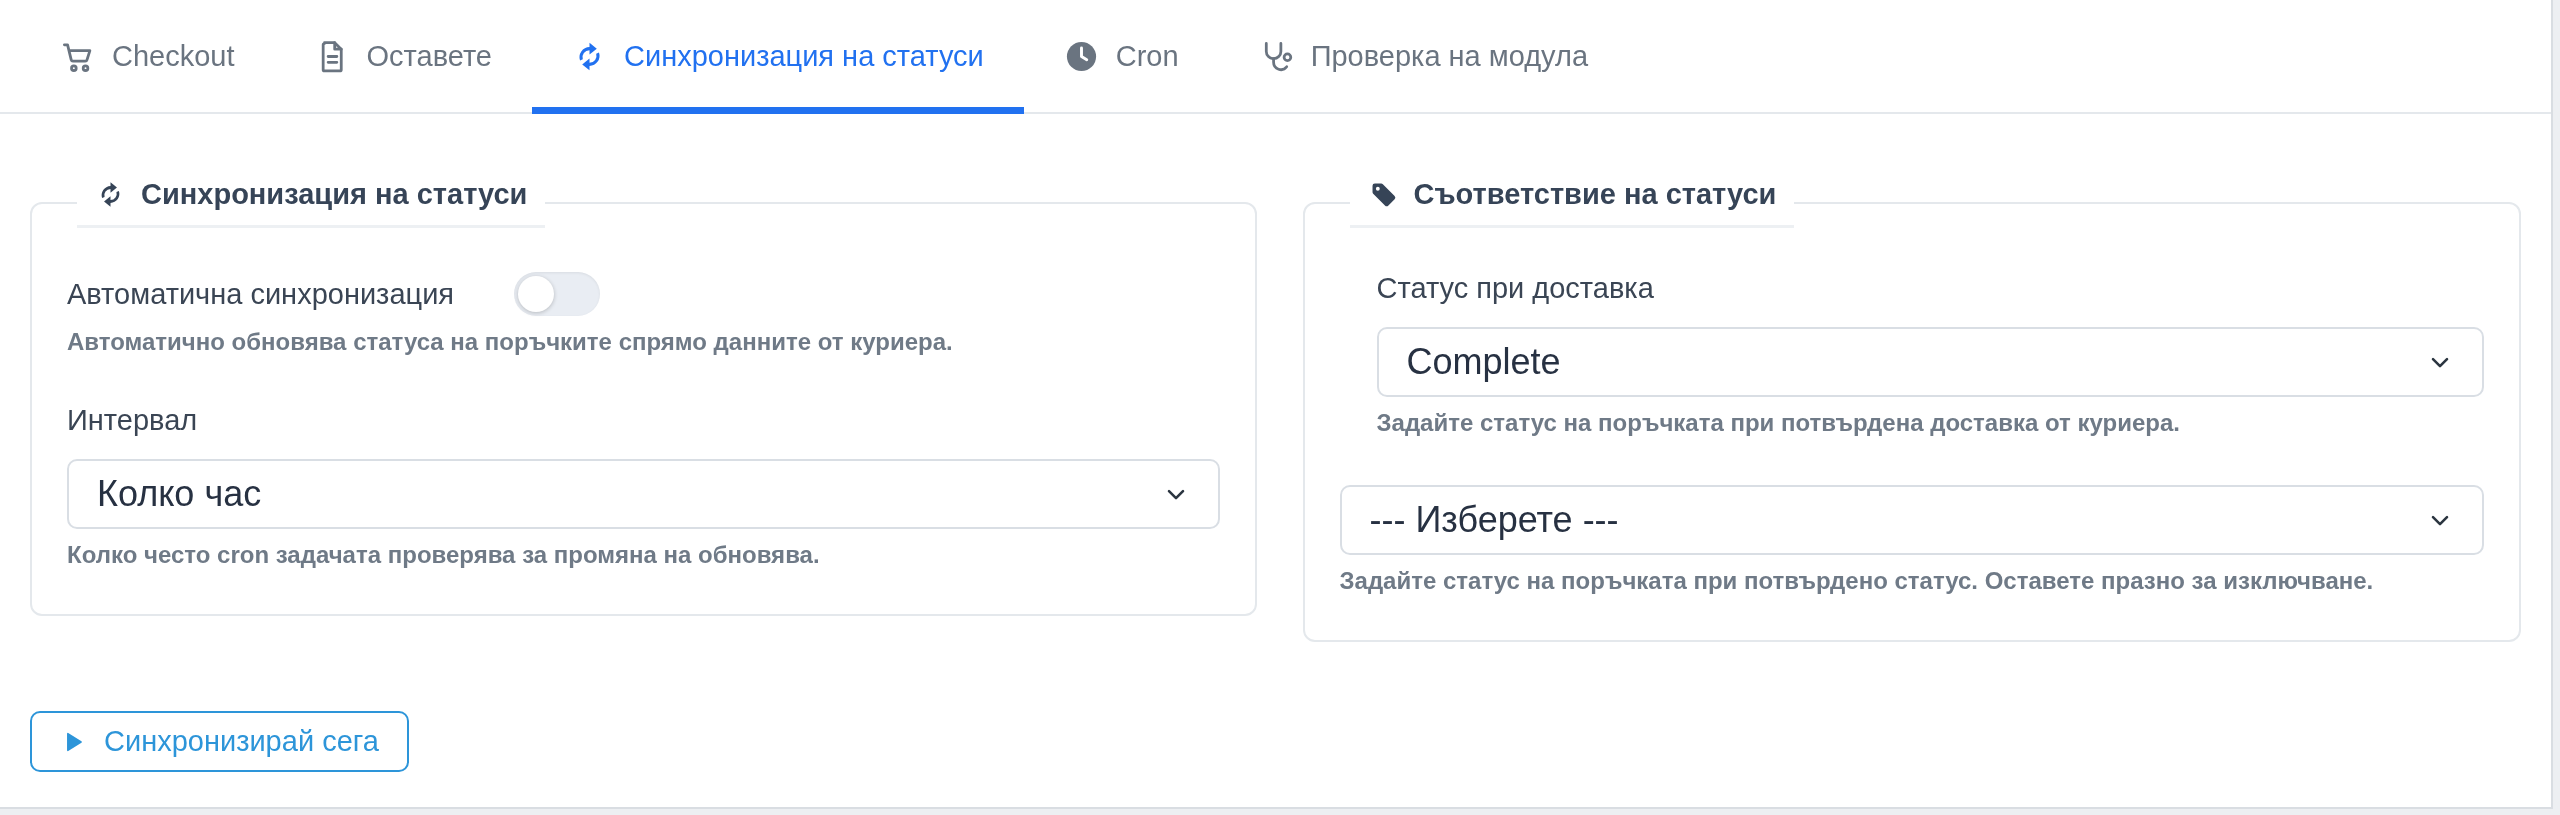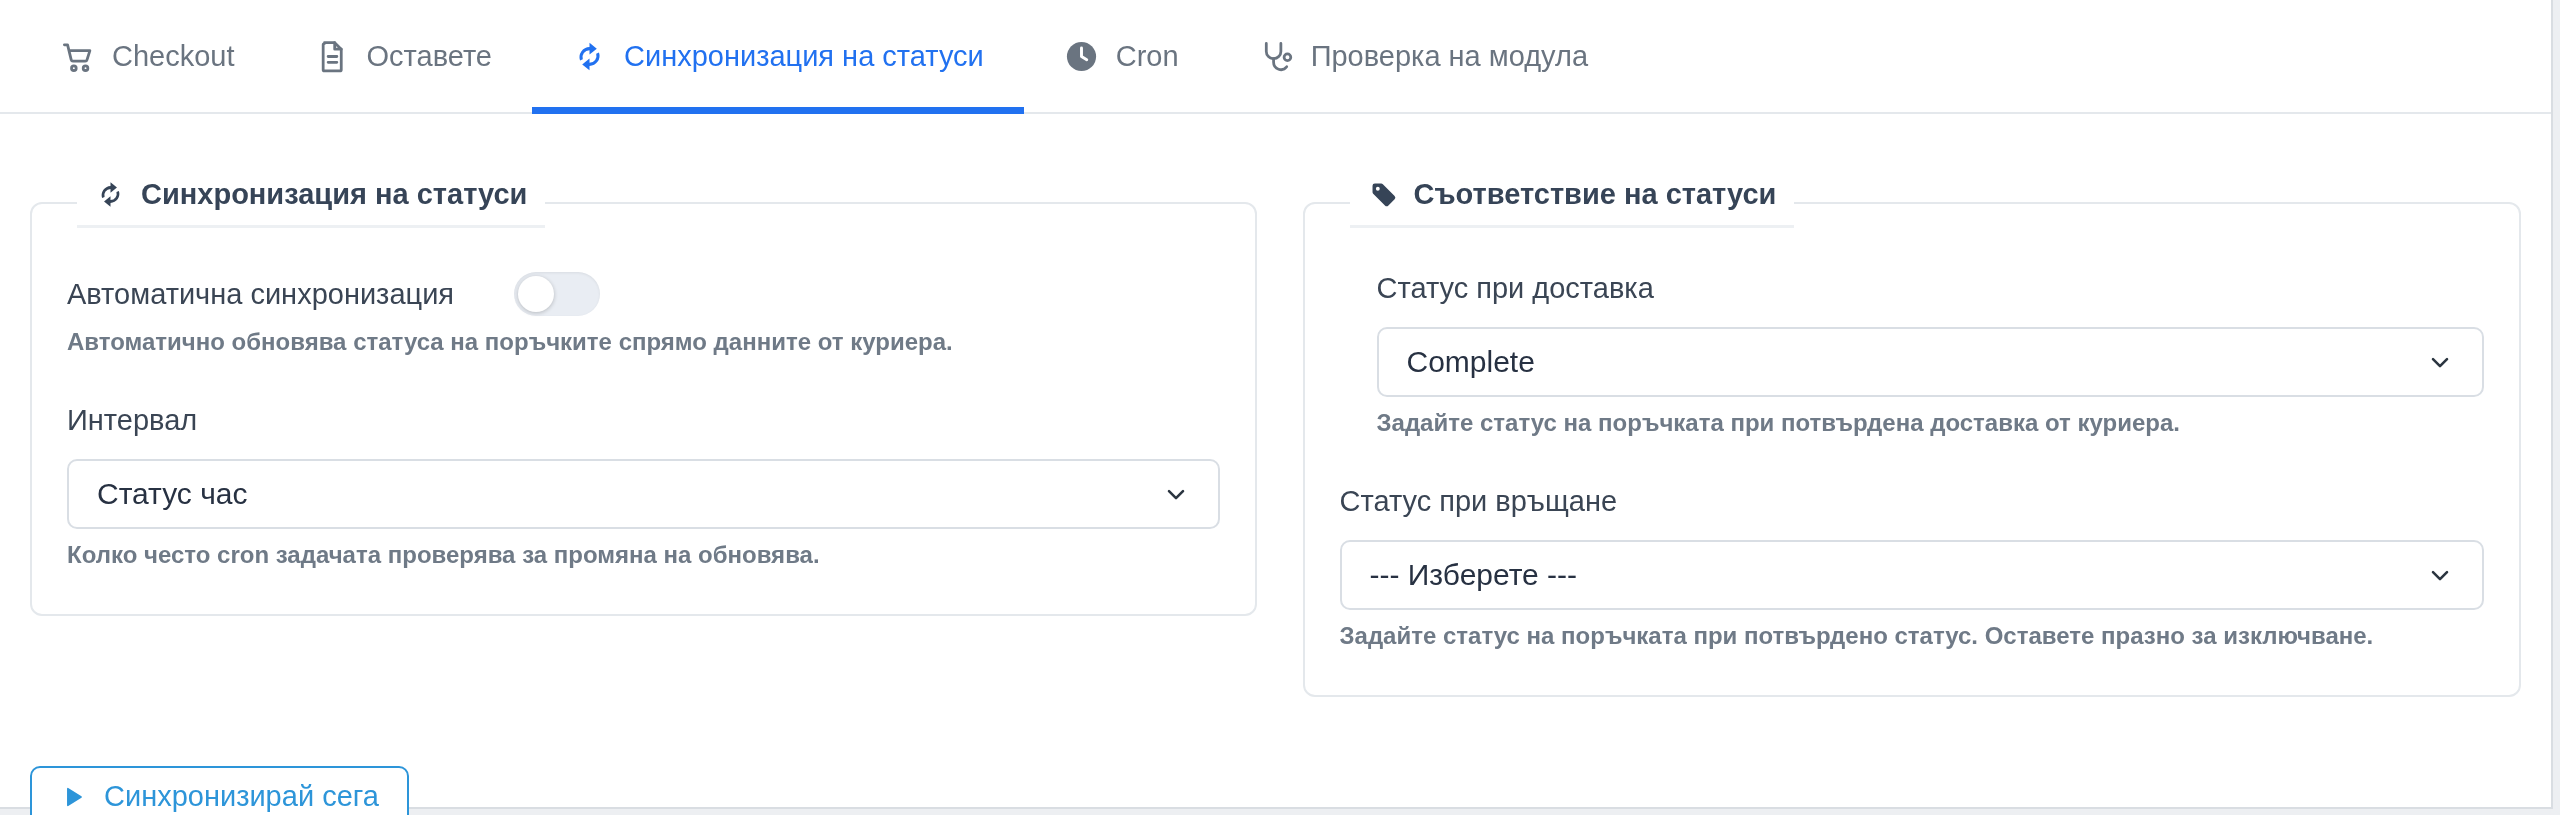--- a/index.html
+++ b/index.html
@@ -70,21 +70,21 @@
     position:absolute;left:4px;top:4px;width:36px;height:36px;
     background:#ffffff;border-radius:50%;
     box-shadow:0 1px 4px rgba(0,0,0,.22);
   }
   .group{margin-top:48px;}
   .group.first{margin-top:22px;margin-left:37px;}
   .select{
     margin-top:22px;height:70px;
     border:2px solid #d9dee4;border-radius:10px;
     display:flex;align-items:center;justify-content:space-between;
-    padding:0 28px;font-size:30px;color:#273142;
+    padding:0 28px;font-size:36px;color:#273142;
     background:#fff;box-sizing:border-box;cursor:pointer;
   }
   .select .chev{display:flex;align-items:center;}
   .select svg{width:28px;height:28px;}
   
   .footer{padding:69px 0 0 30px;}
   .sync-btn{
     display:inline-flex;align-items:center;gap:18px;
     height:61px;padding:0 28px;
     background:#fff;border:2px solid #2d95d9;border-radius:10px;
@@ -165,21 +165,21 @@
         <span class="lbl">Автоматична синхронизация</span>
         <div class="toggle" role="switch" aria-checked="false">
           <div class="knob"></div>
         </div>
       </div>
       <div class="help">Автоматично обновява статуса на поръчките спрямо данните от куриера.</div>
 
       <div class="group">
         <div class="lbl">Интервал</div>
         <div class="select">
-          <span>Статус час</span>
+          <span>Колко час</span>
           <span class="chev">
             <svg viewBox="0 0 24 24" fill="none" stroke="#2b3540" stroke-width="2.2" stroke-linecap="round" stroke-linejoin="round">
                 <path d="m6 9.5 6 6 6-6"></path>
               </svg>
           </span>
         </div>
         <div class="help">Колко често cron задачата проверява за промяна на обновява.</div>
       </div>
     </fieldset>
 
@@ -198,21 +198,20 @@
           <span class="chev">
             <svg viewBox="0 0 24 24" fill="none" stroke="#2b3540" stroke-width="2.2" stroke-linecap="round" stroke-linejoin="round">
                 <path d="m6 9.5 6 6 6-6"></path>
               </svg>
           </span>
         </div>
         <div class="help">Задайте статус на поръчката при потвърдена доставка от куриера.</div>
       </div>
 
       <div class="group">
-        <div class="lbl">Статус при връщане</div>
         <div class="select">
           <span>--- Изберете ---</span>
           <span class="chev">
             <svg viewBox="0 0 24 24" fill="none" stroke="#2b3540" stroke-width="2.2" stroke-linecap="round" stroke-linejoin="round">
                 <path d="m6 9.5 6 6 6-6"></path>
               </svg>
           </span>
         </div>
         <div class="help">Задайте статус на поръчката при потвърдено статус. Оставете празно за изключване.</div>
       </div>

